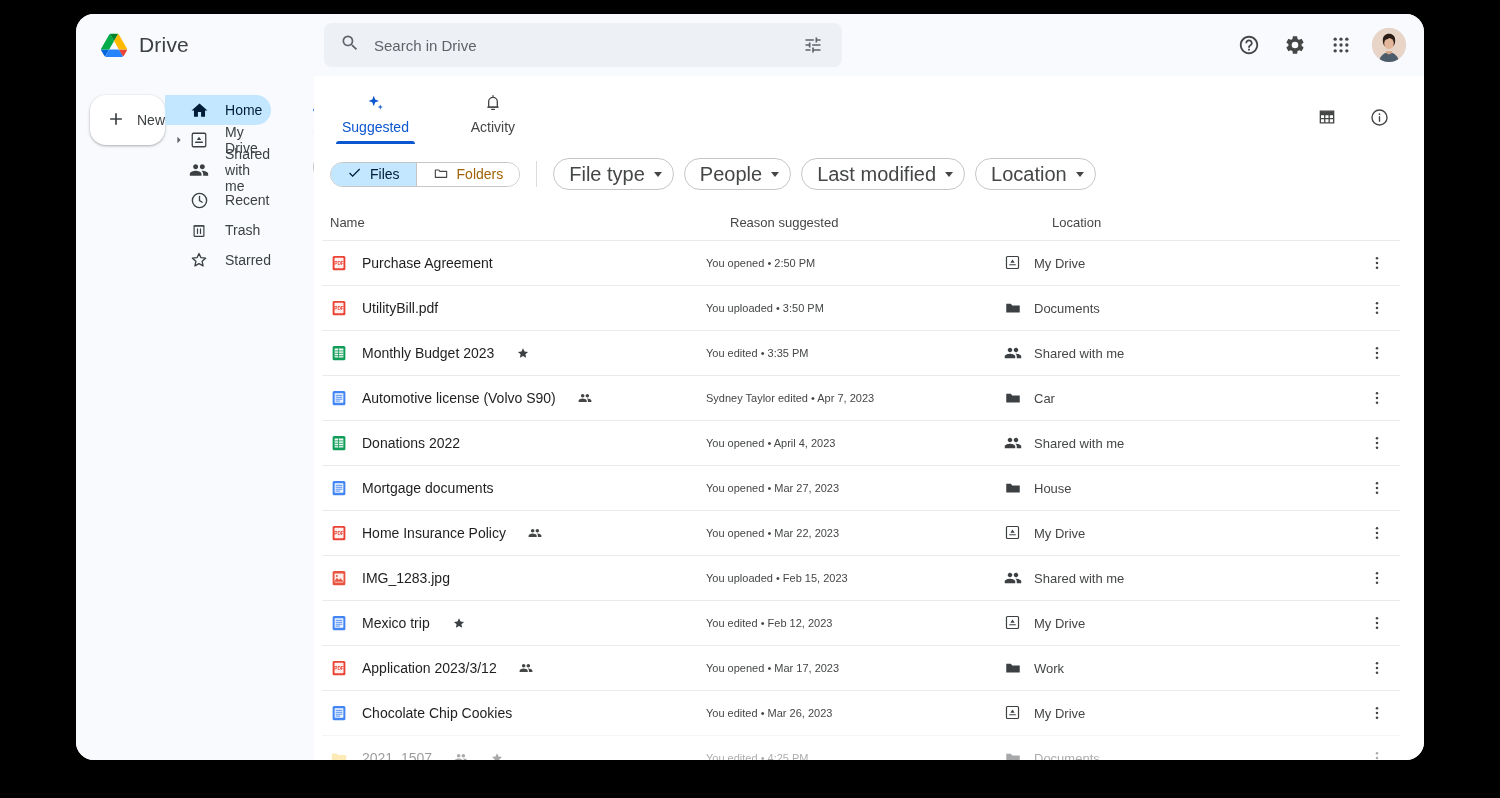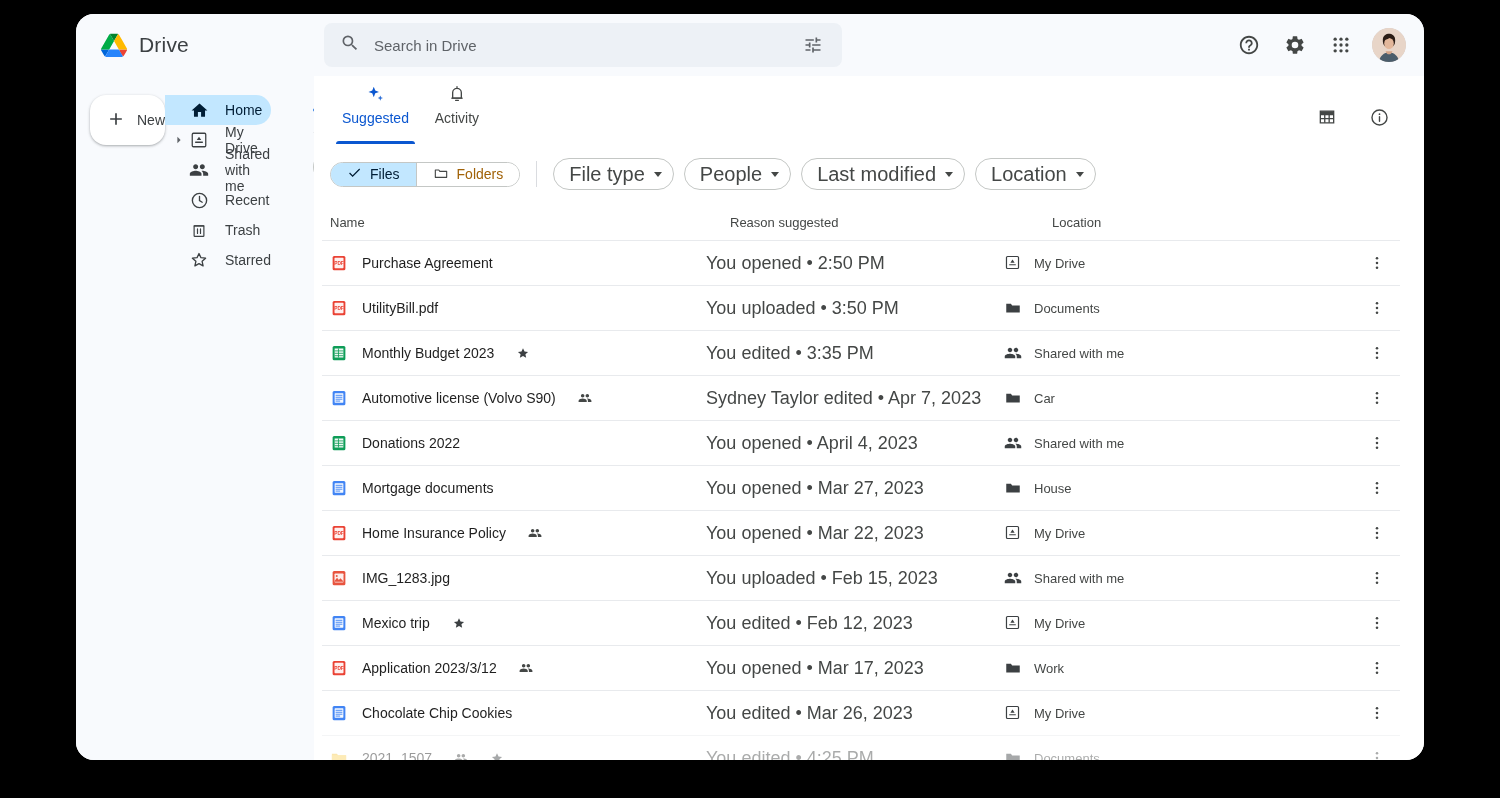--- a/index.html
+++ b/index.html
@@ -130,21 +130,21 @@
     border: 1px solid #c4c7c5;
     border-radius: 17px;
     color: #0b57d0; font-size: 14px; cursor: pointer;
     font-family: "Liberation Sans", sans-serif;
   }
 
   
   .main { flex: 1; min-width: 0; background: #fff; display: flex; flex-direction: column;
           padding: 0 24px 0 8px; position: relative; }
 
-  .tabs-row { display: flex; height: 68px; position: relative; padding-left: 8px;}
+  .tabs-row { display: flex; align-items: flex-end; height: 68px; position: relative; padding-left: 8px; gap: 36px;}
   .tab {
     display: flex; flex-direction: column; align-items: center;
     padding: 6px 12px 0 12px;
     cursor: pointer; position: relative; min-width: 72px;
   }
   .tab-icon { height: 24px; display:flex; align-items:center; justify-content:center; }
   .tab-label { font-size: 14px; color: #444746; margin-top: 4px; padding-bottom: 9px;}
   .tab.active .tab-label { color: #0b57d0; }
   .tab.active::after {
     content: ""; position: absolute; bottom: 0; left: 6px; right: 6px;
@@ -192,21 +192,21 @@
     height: 45px;
     padding: 0 8px;
     border-top: 1px solid #e8eaed;
     font-size: 14px; color: #1f1f1f;
     cursor: pointer;
   }
   .row .col-name { display: flex; align-items: center; gap: 14px; }
   .file-icon { width: 18px; height: 18px; flex: 0 0 18px; display:flex; }
   .fname { white-space: nowrap; }
   .badge { display: inline-flex; align-items: center; margin-left: 8px; vertical-align: middle; }
-  .reason { color: #444746; font-size: 18px; }
+  .reason { color: #444746; font-size: 11px; }
   .loc { display: flex; align-items: center; gap: 12px; color: #444746; font-size: 13px; }
   .loc-icon { width: 18px; height: 18px; display: flex; flex: 0 0 18px; }
   .more-btn {
     width: 30px; height: 30px; border: none; background: none; cursor: pointer;
     display: flex; align-items: center; justify-content: center; border-radius: 50%;
     margin-left: auto;
   }
   .row.partial { opacity: .45; }
 </style>
 </head>

